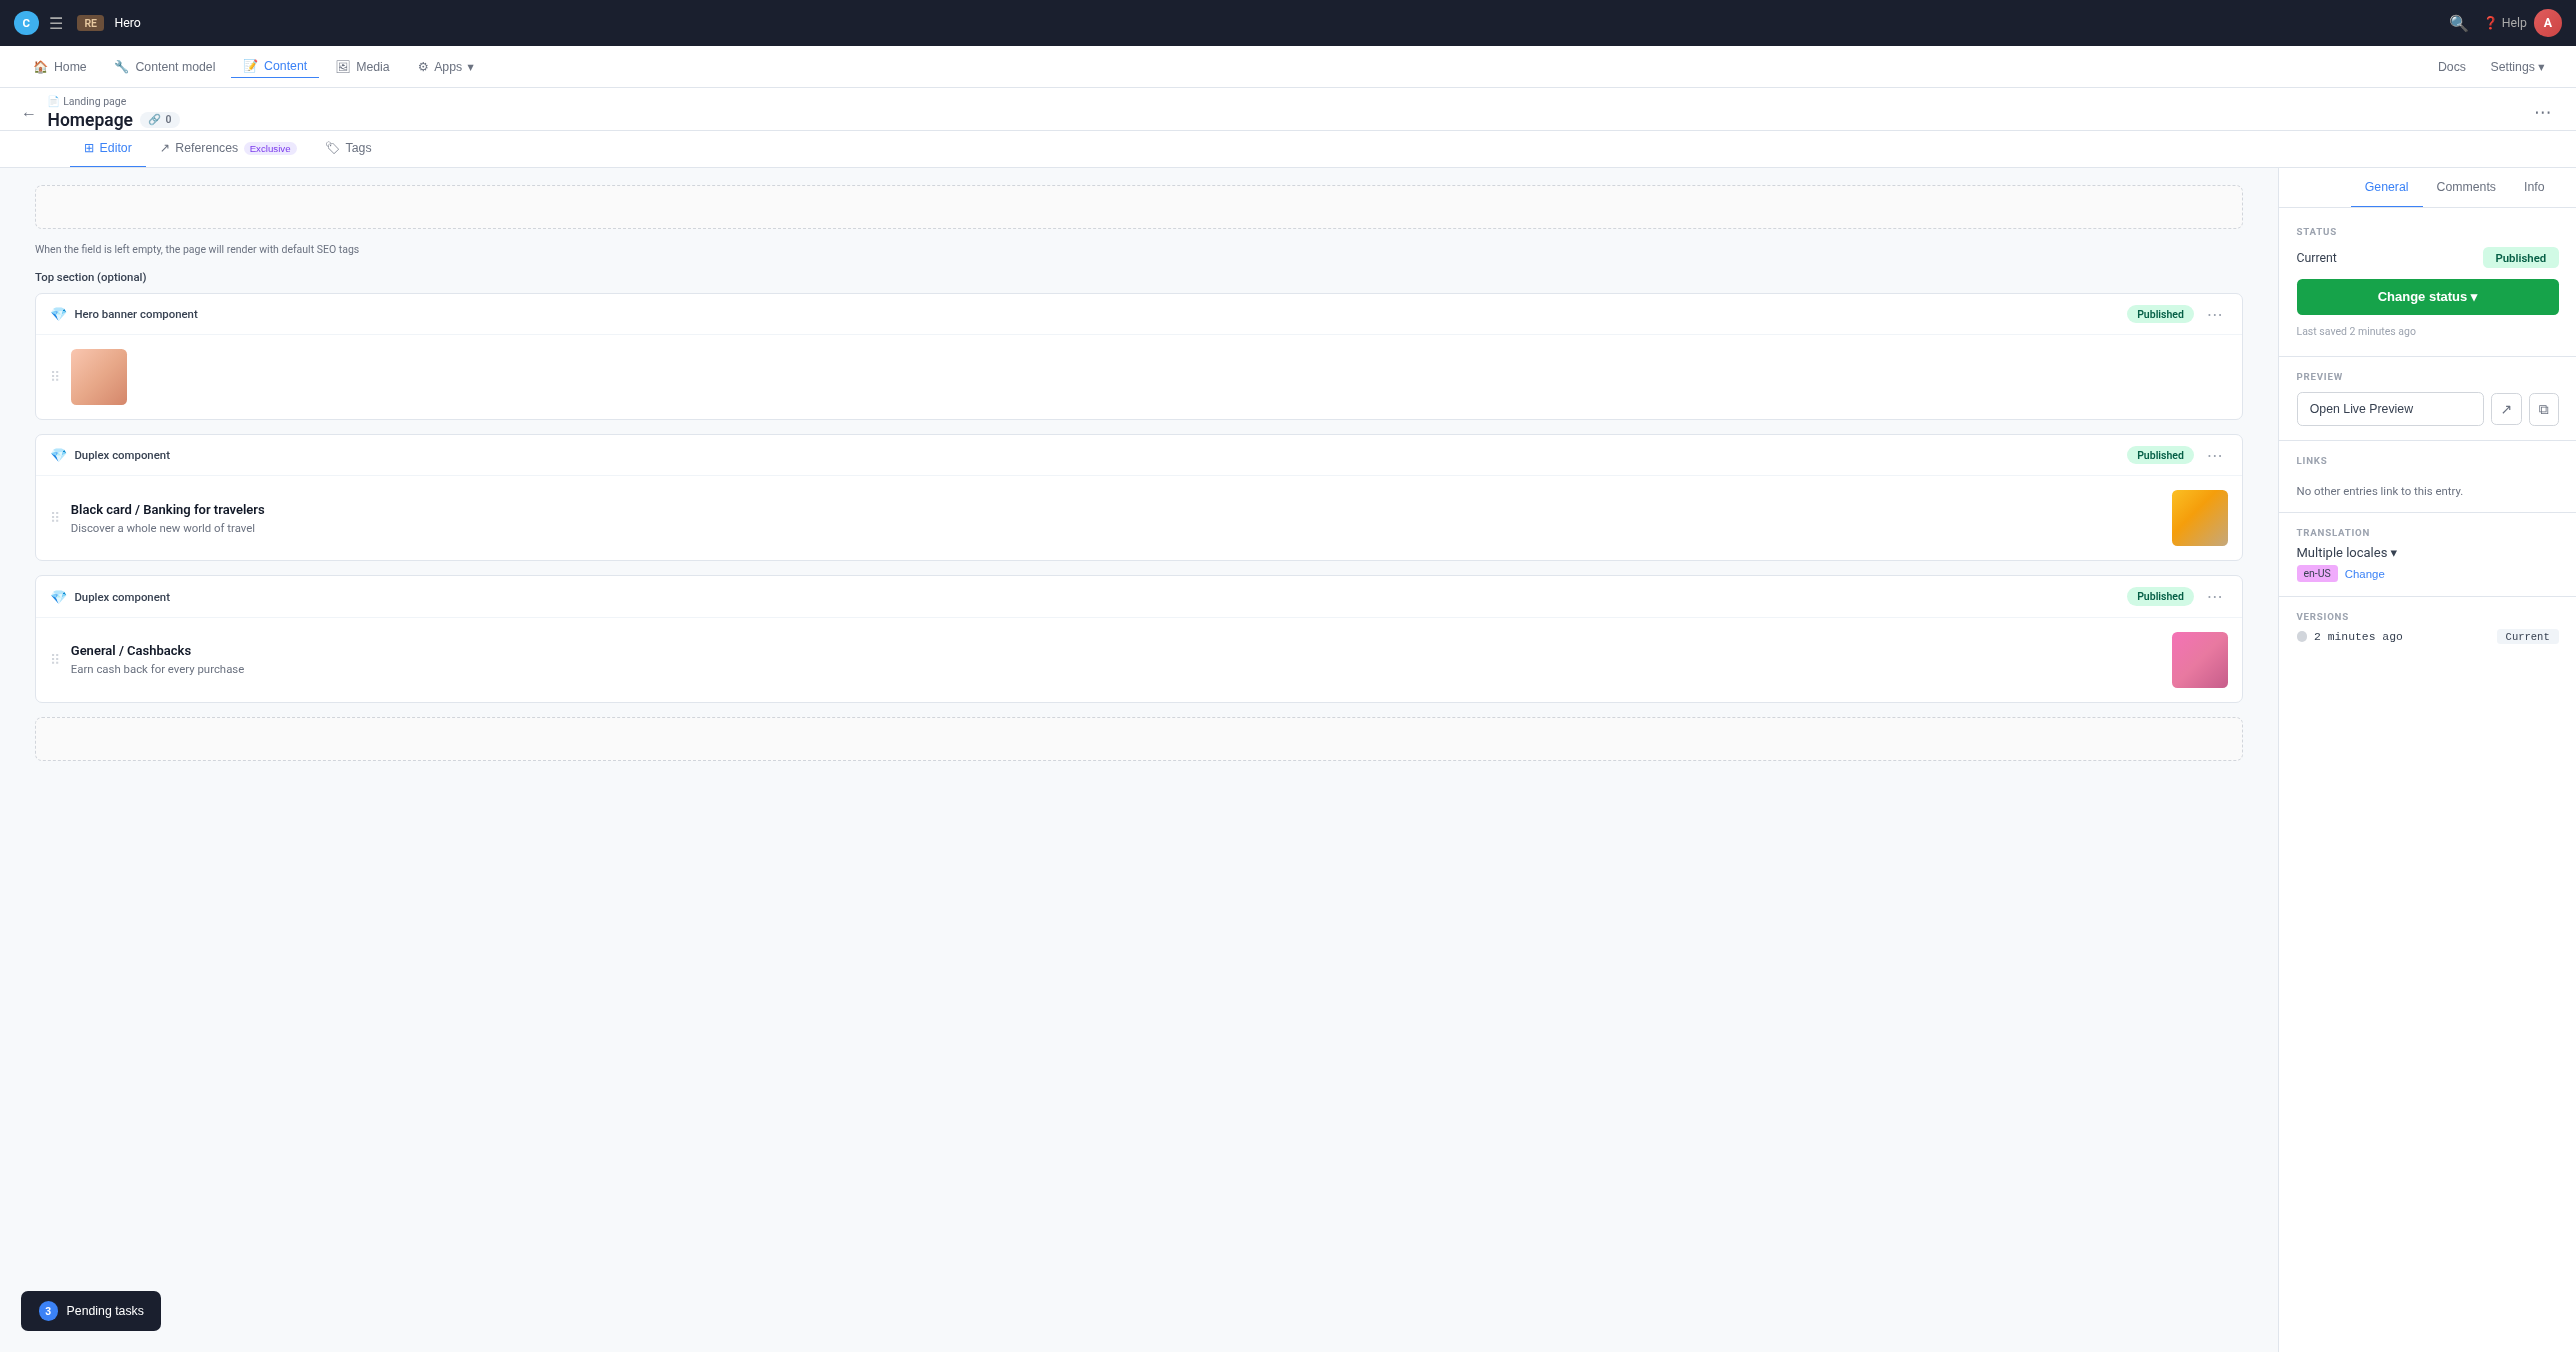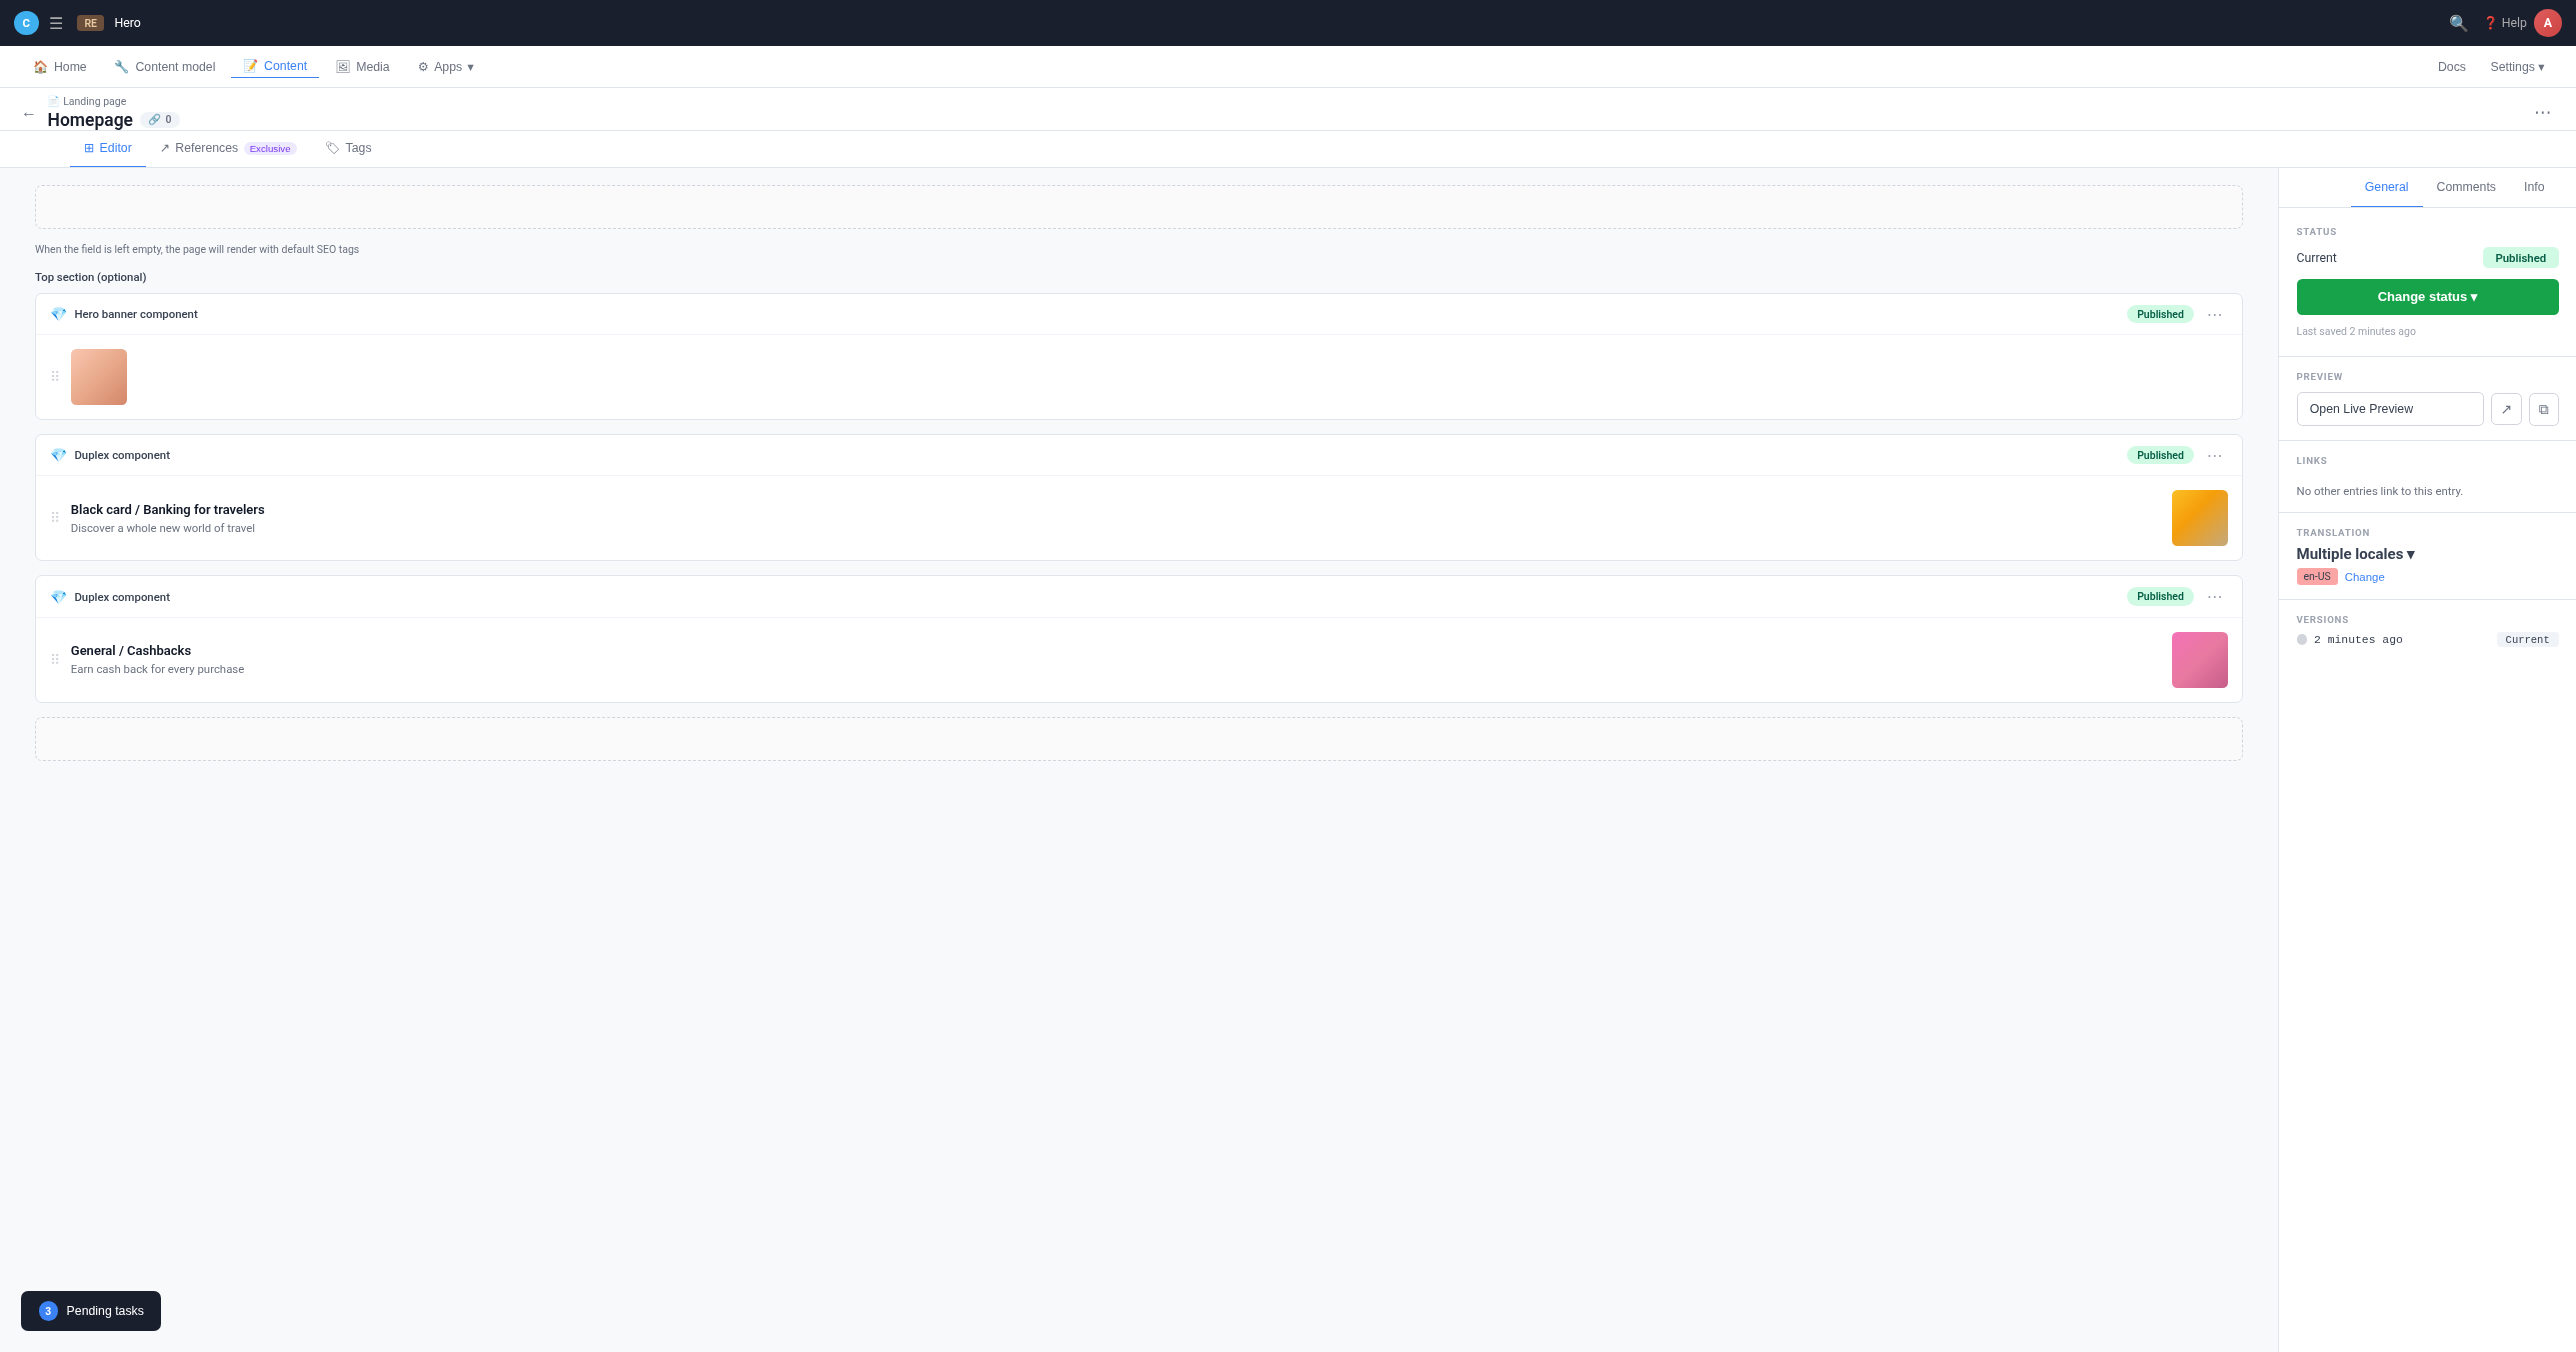--- a/index.html
+++ b/index.html
@@ -264,22 +264,22 @@
       padding: 7px 8.8px; cursor: pointer; color: #6b7280; font-size: 14px;
     }
 
     .links-section { padding: 0 17.5px 14px 17.5px; }
     .links-title { font-size: 9.7px; font-weight: 700; color: #9ca3af; letter-spacing: 0.08em; text-transform: uppercase; margin-bottom: 18px; }
     .links-text { font-size: 11.4px; color: #6b7280; }
 
     .translation-section { padding: 0 17.5px 14px 17.5px; }
     .translation-title { font-size: 9.7px; font-weight: 700; color: #9ca3af; letter-spacing: 0.08em; text-transform: uppercase; margin-bottom: 7px; }
     .translation-row { display: flex; align-items: center; justify-content: space-between; }
-    .locale-badge { background: #fca5a5; border-radius: 3.5px; padding: 1.8px 7px; font-size: 10.5px; color: #374151; }
-    .multiple-locales { display: flex; align-items: flex-start; gap: 3.5px; font-size: 15px; color: #374151; font-weight: bold; }
+    .locale-badge { background: #f0abfc; border-radius: 3.5px; padding: 1.8px 7px; font-size: 10.5px; color: #374151; }
+    .multiple-locales { display: flex; align-items: flex-start; gap: 3.5px; font-size: 13px; color: #374151; }
     .change-link { color: #3b82f6; cursor: pointer; font-size: 11.4px; background: none; border: none; padding: 0; }
     .locale-row { display: flex; align-items: center; gap: 7px; margin-top: 5.3px; }
 
     .versions-section { padding: 0 17.5px 14px 17.5px; }
     .versions-title { font-size: 9.7px; font-weight: 700; color: #9ca3af; letter-spacing: 0.08em; text-transform: uppercase; margin-bottom: 7px; }
     .version-row { display: flex; align-items: center; gap: 7px; font-family: Liberation Mono, monospace; }
     .version-dot { width: 10.5px; height: 10.5px; border-radius: 50%; background: #d1d5db; flex-shrink: 0; }
     .version-time { font-size: 11.4px; color: #374151; flex: 1; }
     .current-version-badge {
       background: #f0f4f8; color: #374151;

